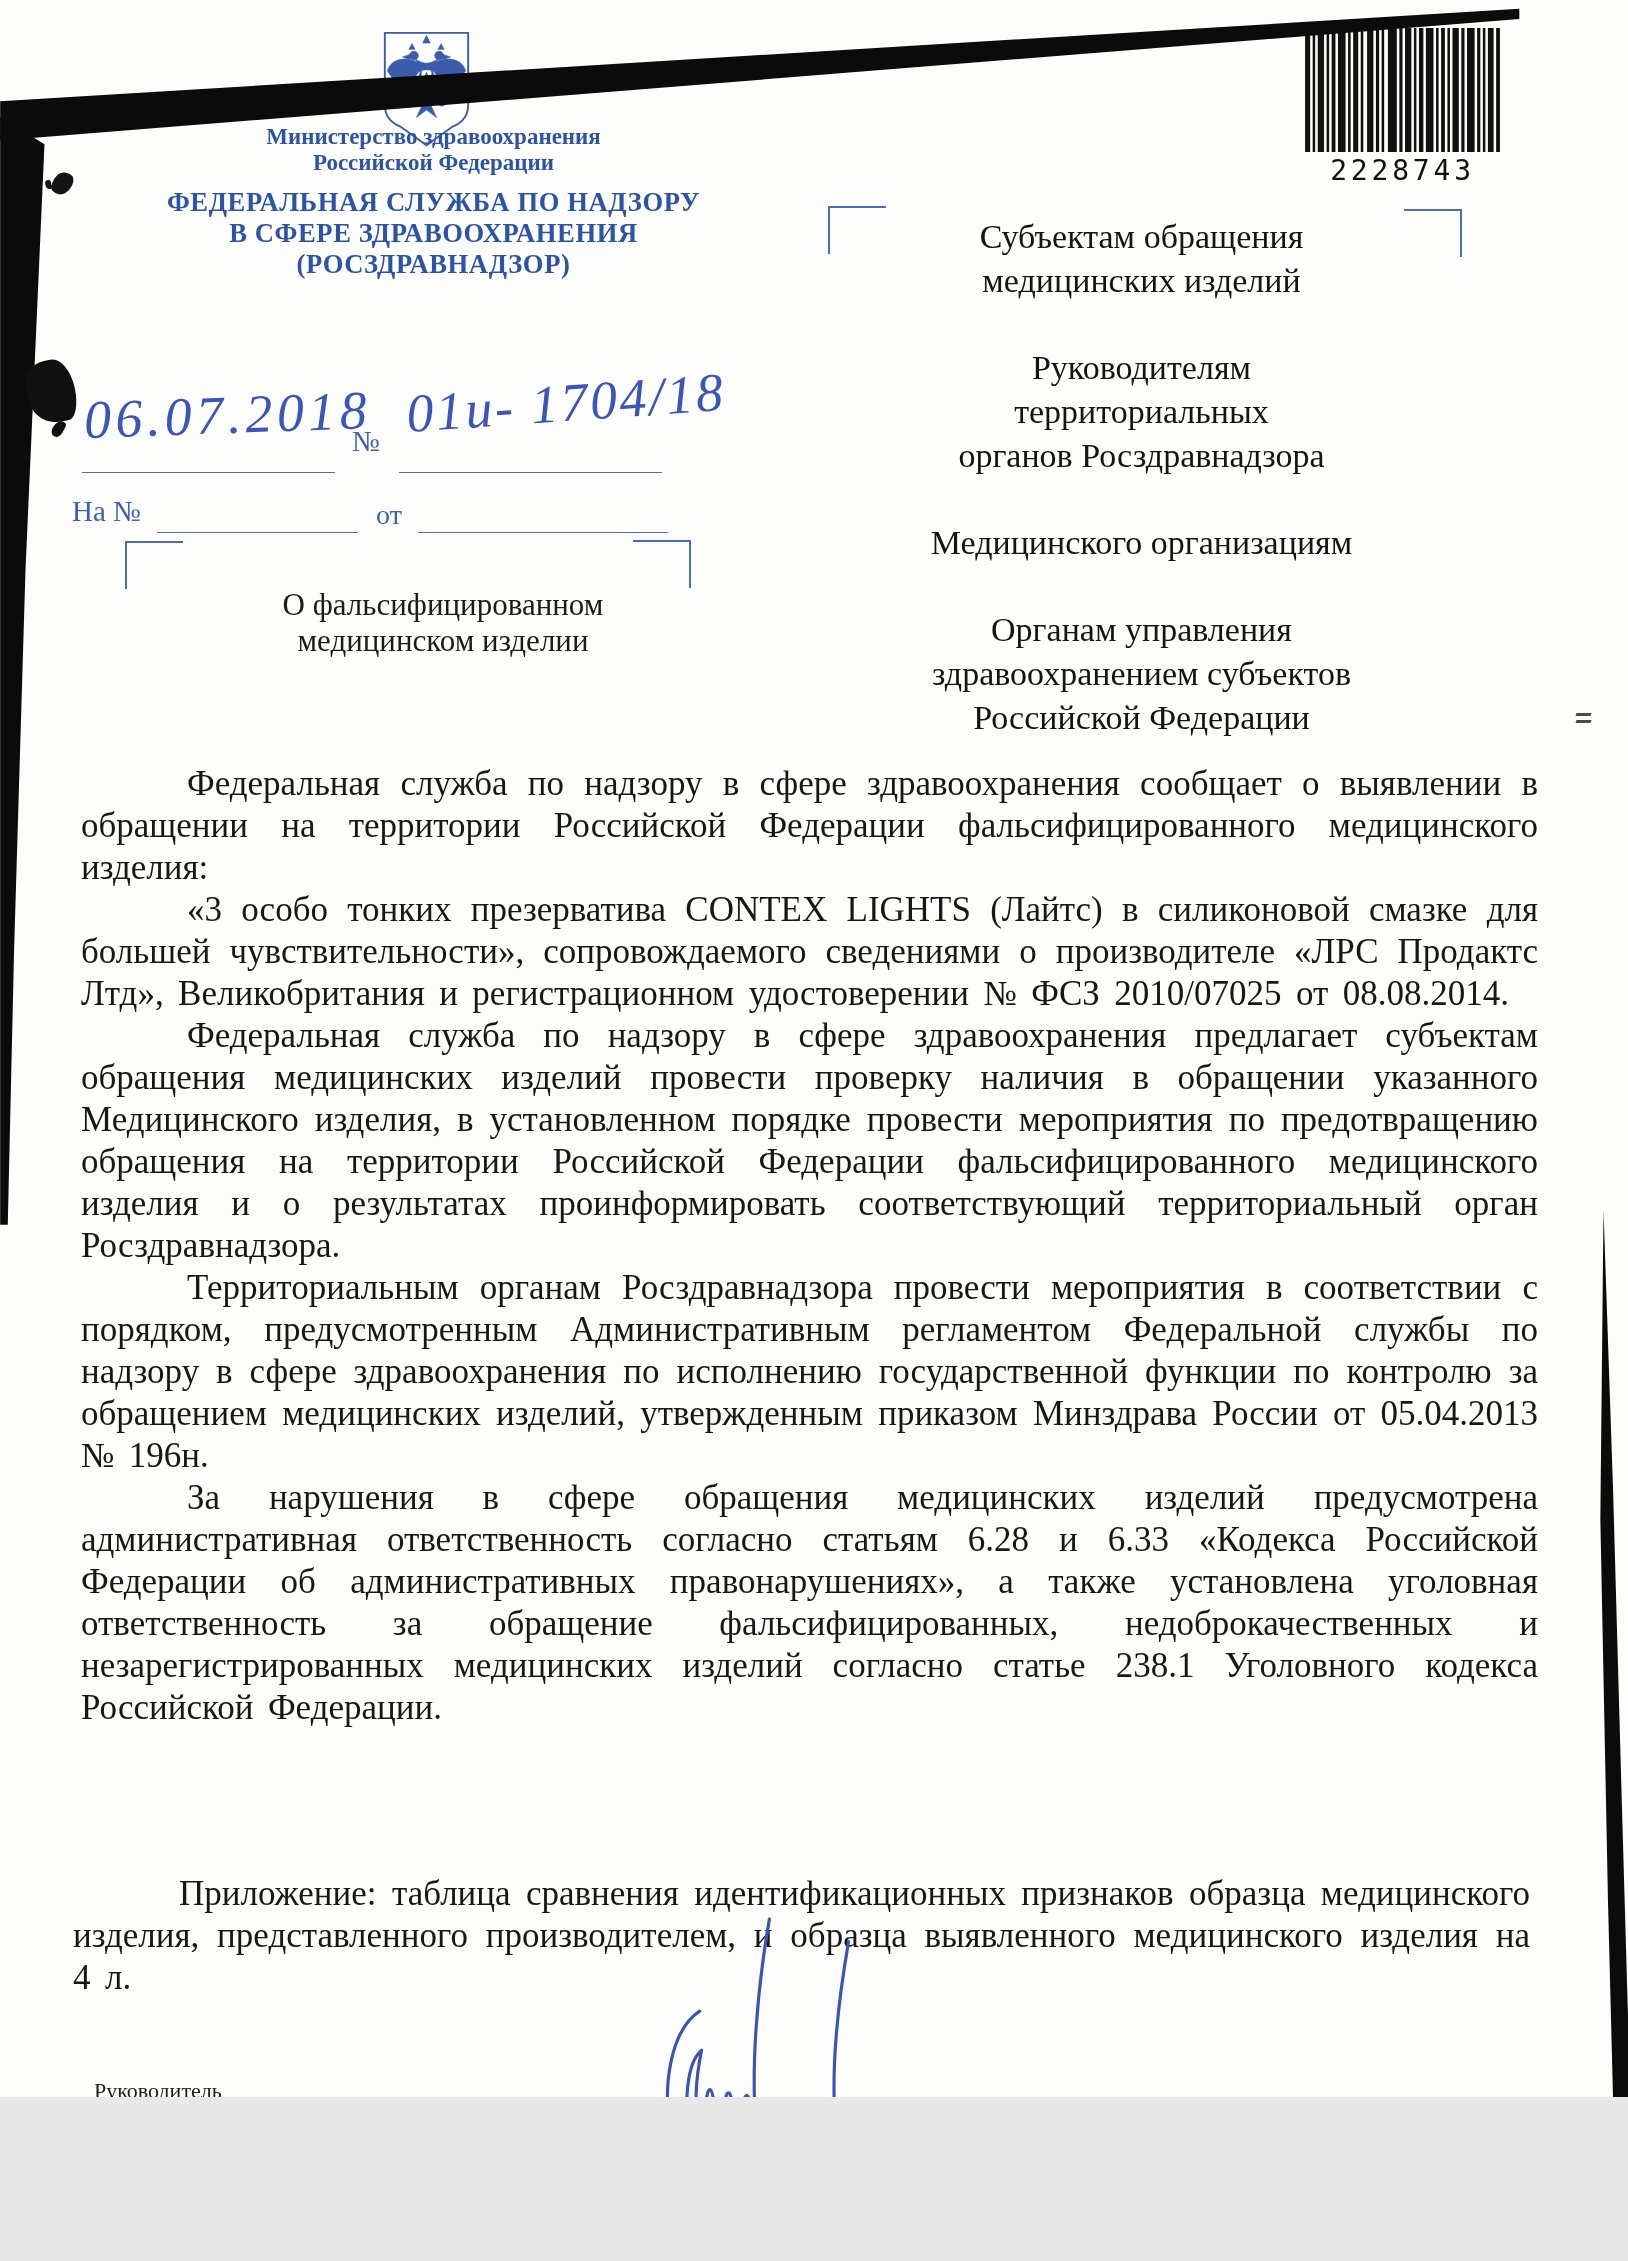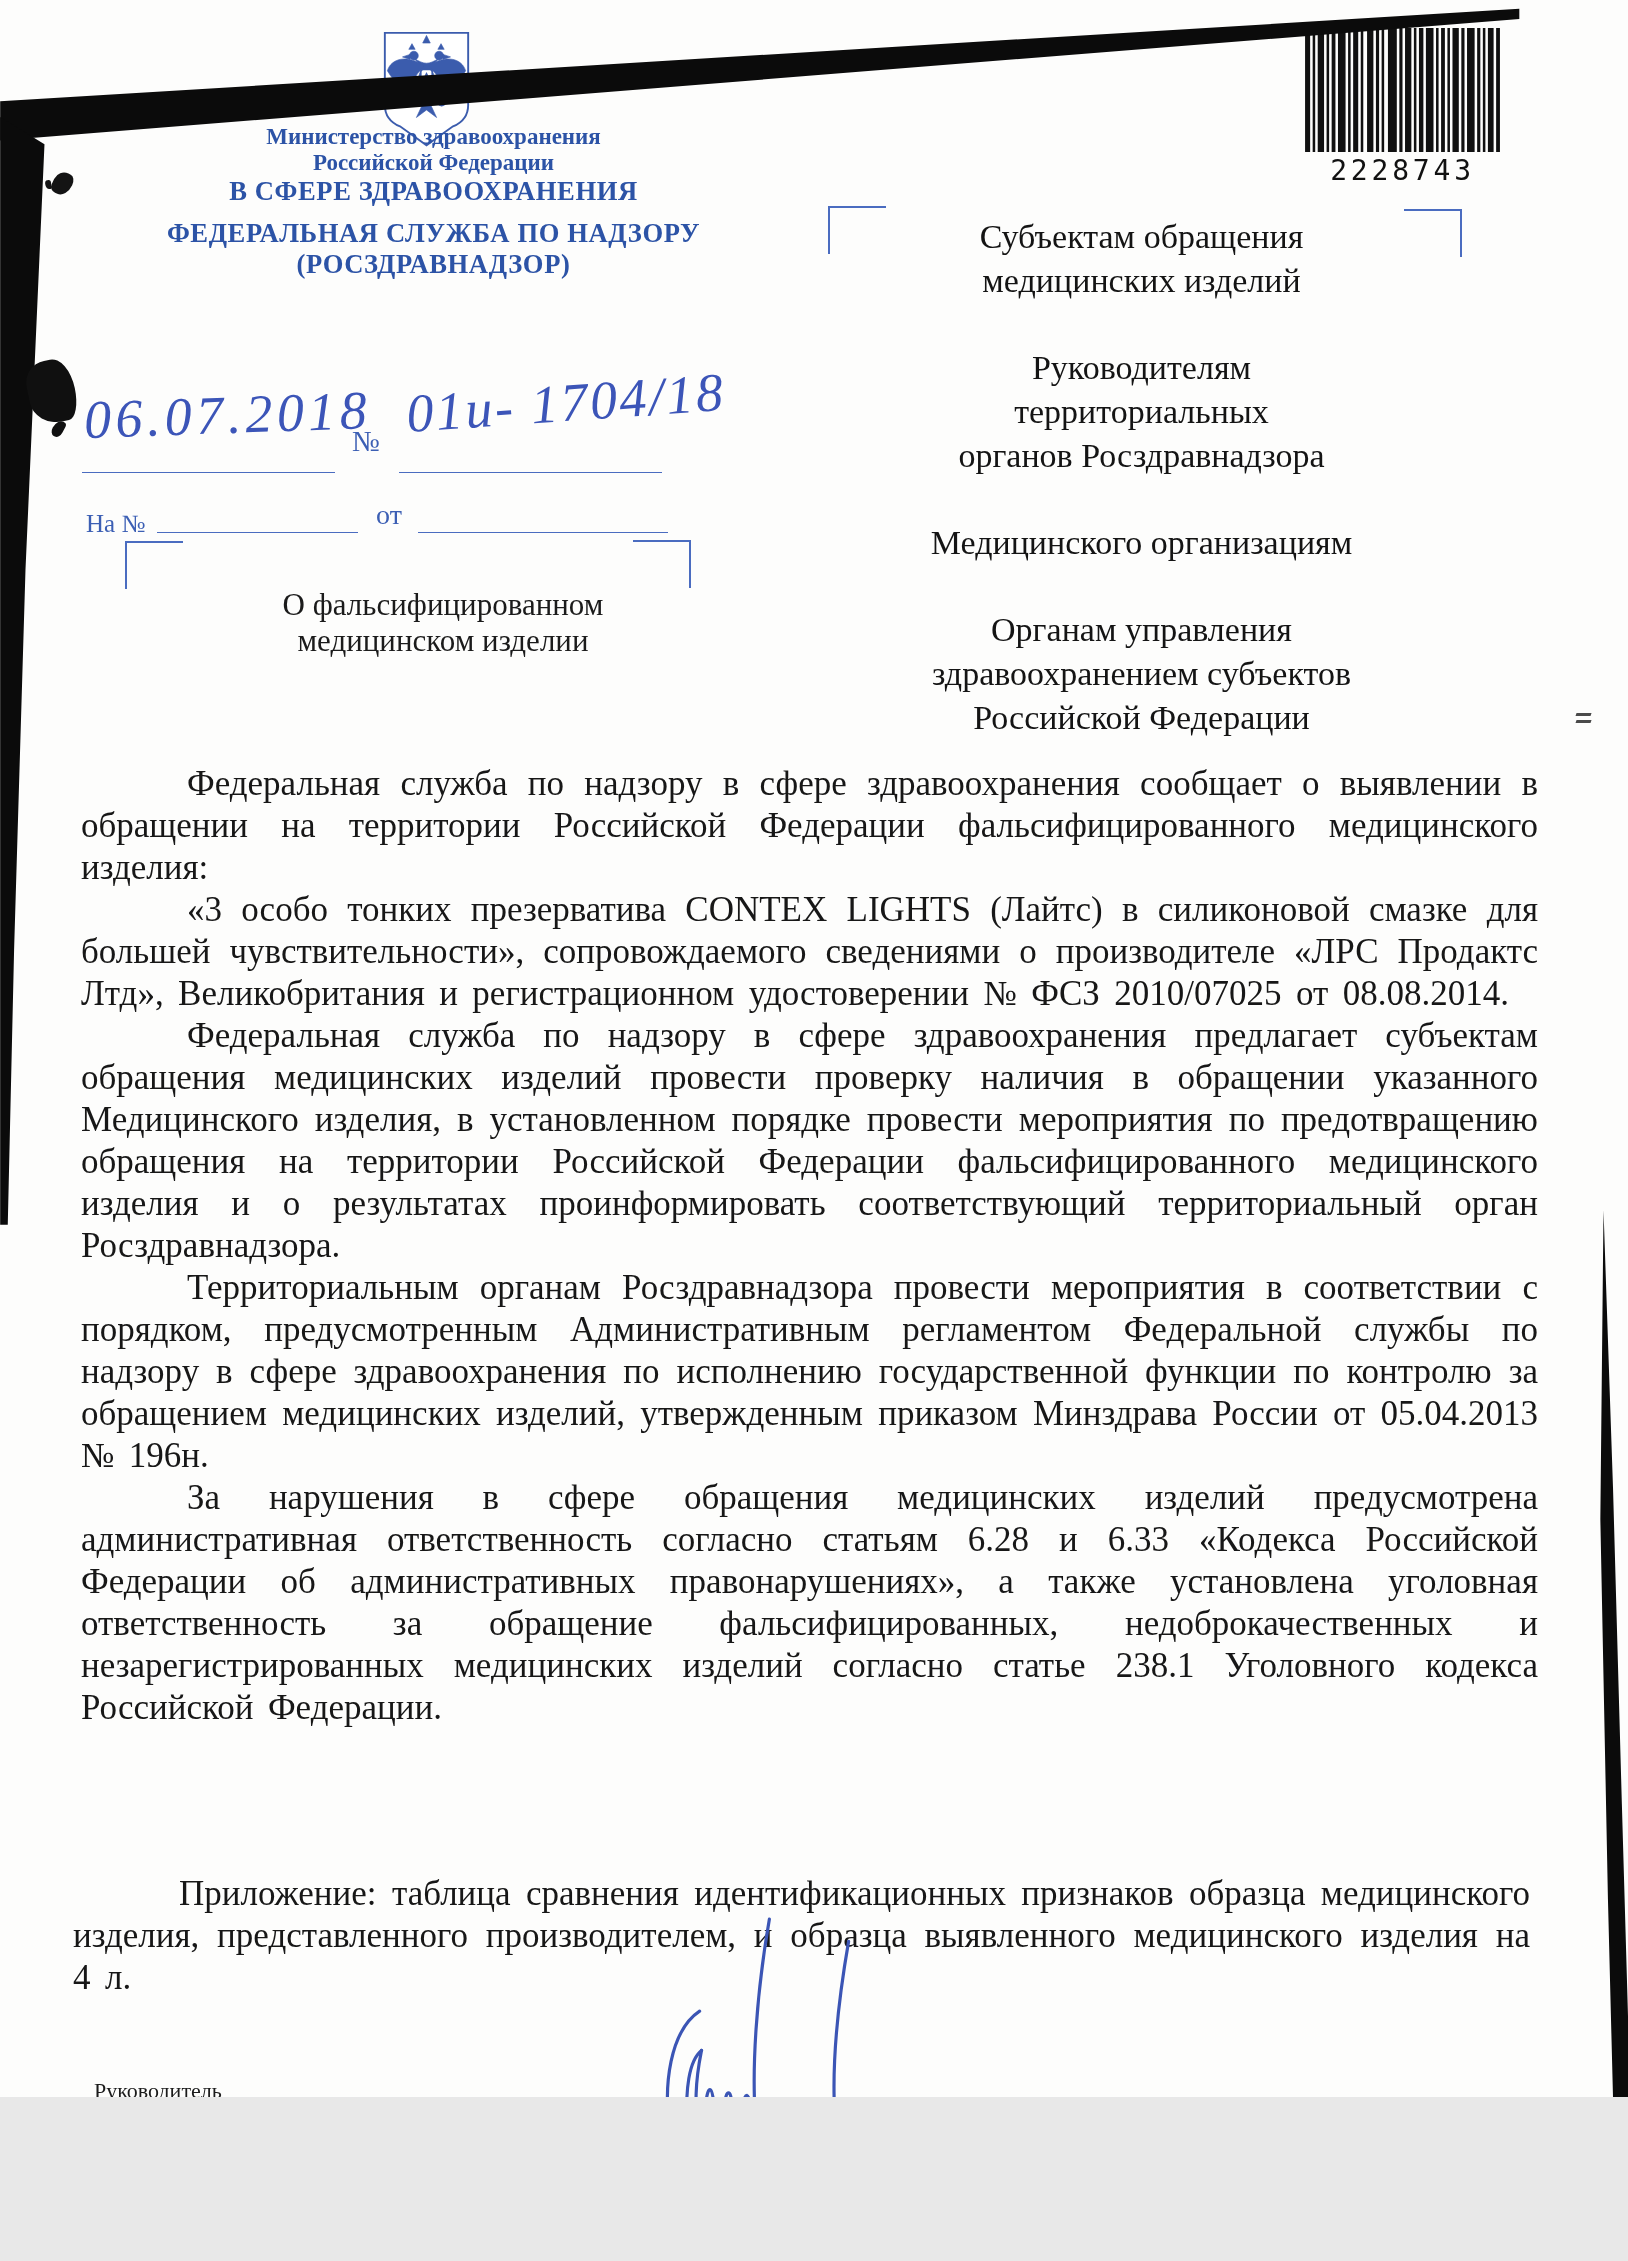--- a/index.html
+++ b/index.html
@@ -34,21 +34,21 @@
     font-size:21px;line-height:26.6px;color:#2f57aa;}
   .emblem{position:absolute;left:376px;top:29px;width:101px;height:124px;}
   
   .hand{font-style:italic;color:#3c55b8;}
   .hw-date{position:absolute;left:84px;top:384px;font-size:54px;letter-spacing:4.4px;transform:rotate(-2deg);}
   .hw-number{position:absolute;left:406px;top:372px;font-size:54px;letter-spacing:2.5px;transform:rotate(-4deg);}
   .no-sign{position:absolute;left:352px;top:425px;font-size:29px;color:#3c5fb4;}
   .blank{position:absolute;height:0;border-top:1.9px solid #4a6cc0;}
   .blank-date{left:82px;top:472px;width:253px;}
   .blank-num{left:399px;top:472px;width:263px;}
-  .na-label{position:absolute;left:86px;top:495px;font-size:25px;color:#3c5fb4;margin-top:15px;}
+  .na-label{position:absolute;left:72px;top:495px;font-size:29px;color:#3c5fb4;}
   .ot-label{position:absolute;left:376px;top:499px;font-size:28px;color:#3c5fb4;}
   .blank-na{left:157px;top:532px;width:201px;}
   .blank-ot{left:418px;top:532px;width:250px;}
   
   .bracket{position:absolute;width:56px;height:46px;}
   .bracket.tl{border-top:2.5px solid #4a6cc0;border-left:2.5px solid #4a6cc0;}
   .bracket.tr{border-top:2.5px solid #4a6cc0;border-right:2.5px solid #4a6cc0;}
   .brk-subj-l{left:125px;top:541px;}
   .brk-subj-r{left:633px;top:540px;}
   .brk-rec-l{left:828px;top:206px;}
@@ -98,22 +98,22 @@
         <circle cx="104" cy="116" r="6"></circle>
       </g>
       <rect x="71" y="64" width="18" height="28" rx="4" fill="#ffffff" stroke="#3b5cad" stroke-width="2.5"></rect>
       <path d="M80 68 l4 8 l-4 8 l-4 -8 z" fill="#3b5cad"></path>
     </svg>
   </div>
 
   <div class="letterhead">
     <div class="ministry blue">Министерство здравоохранения</div>
     <div class="ministry blue">Российской Федерации</div>
+    <div class="service blue">ФЕДЕРАЛЬНАЯ СЛУЖБА ПО НАДЗОРУ</div>
     <div class="service blue" style="margin-top:0;">В СФЕРЕ ЗДРАВООХРАНЕНИЯ</div>
-    <div class="service blue">ФЕДЕРАЛЬНАЯ СЛУЖБА ПО НАДЗОРУ</div>
     <div class="service blue" style="margin-top:0;">(РОСЗДРАВНАДЗОР)</div>
   </div>
 
   <div class="hw-date hand">06.07.2018</div>
   <div class="no-sign">№</div>
   <div class="hw-number hand">01и- 1704/18</div>
   <div class="blank blank-date"></div>
   <div class="blank blank-num"></div>
   <div class="na-label">На №</div>
   <div class="ot-label">от</div>

